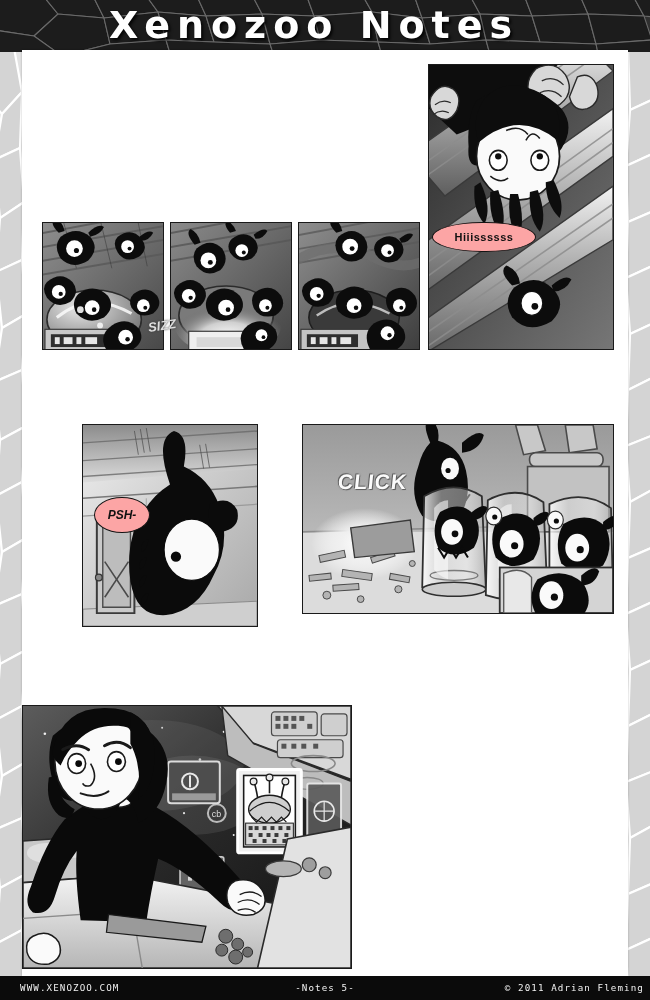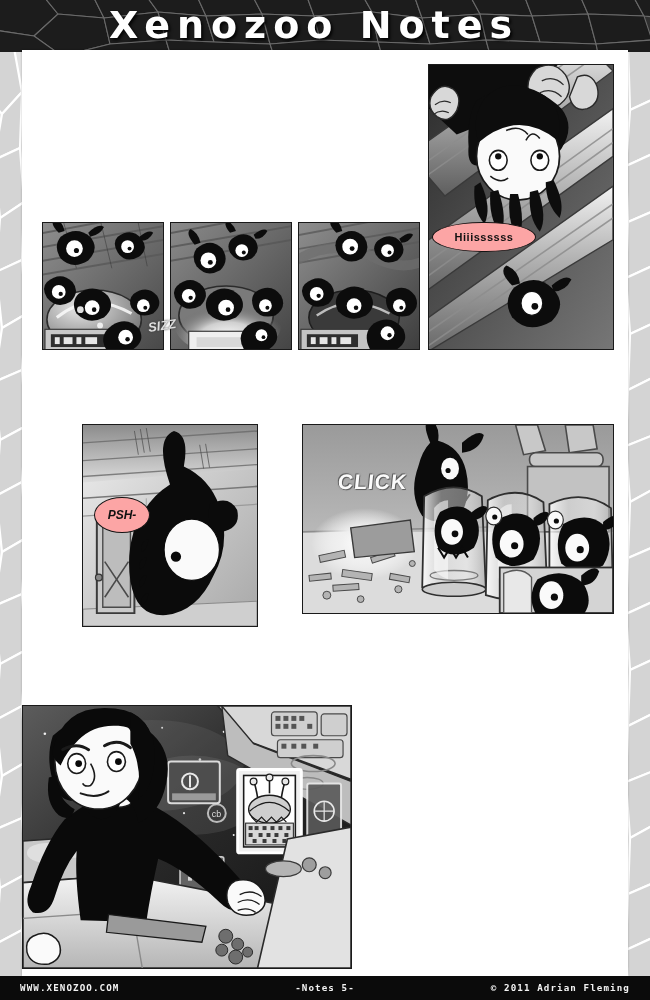--- a/index.html
+++ b/index.html
@@ -126,28 +126,28 @@
   .footer {
     position: absolute; left: 0; bottom: 0;
     width: 650px; height: 24px;
     background: #0b0b0b;
     z-index: 8;
   }
   .footer span {
     position: absolute; top: 6px;
     color: #f2f2f2;
     font-family: "DejaVu Sans Mono", monospace;
-    font-weight: bold;
+    font-weight: normal;
     font-size: 9.2px;
     letter-spacing: 1.1px;
     white-space: nowrap;
   }
   .foot-url { left: 20px; }
   .foot-center { left: 0; width: 650px; text-align: center; font-size: 10.5px; }
-  .foot-copy { right: 20px; }
+  .foot-copy { right: 6px; }
 
   
   .panel {
     position: absolute;
     overflow: hidden;
     border: 1.4px solid #1a1a1a;
     background: #9a9a9a;
     z-index: 4;
   }
   .panel svg { display: block; width: 100%; height: 100%; }

